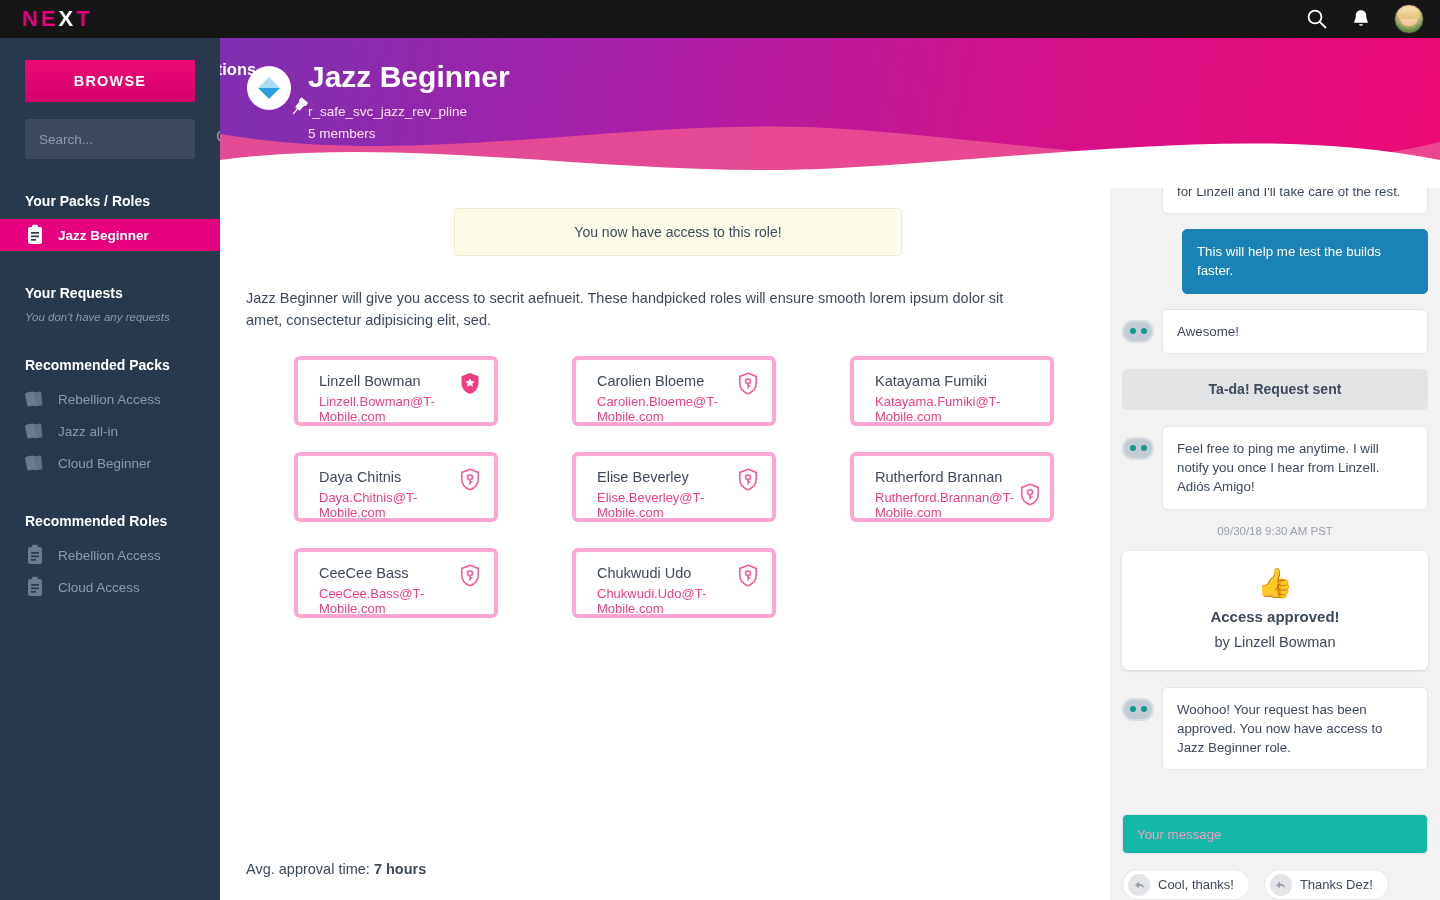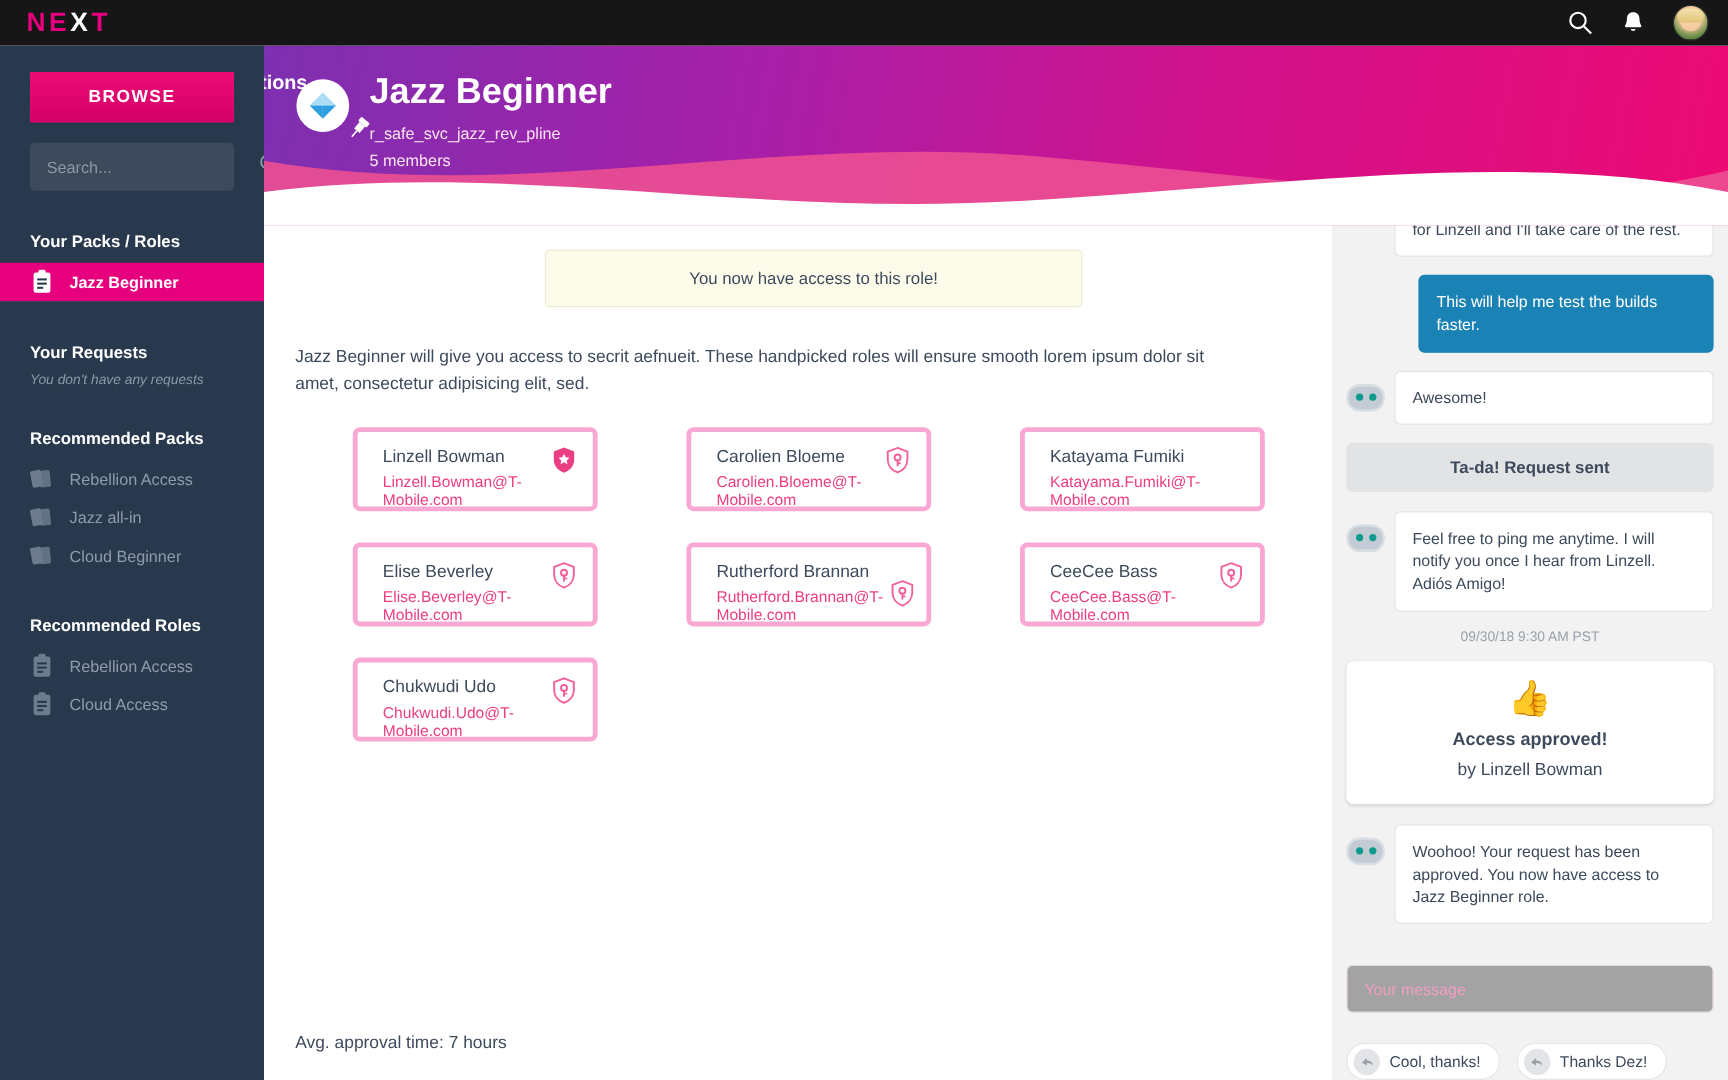--- a/index.html
+++ b/index.html
@@ -123,21 +123,21 @@
     background: #fff; position: relative; padding: 13px 16px 0 21px; cursor: pointer; margin-left: 48px;
   }
   .card-name { color: #3d4a5c; font-size: 14.5px; margin-bottom: 5px; }
   .card-mail { color: #ec3e82; font-size: 13px; }
   .card-ico { position: absolute; top: 12px; right: 14px; width: 20px; height: 23px; }
   .card-ico.low { top: 27px; right: 10px; }
   .avgline {
     position: absolute; left: 26px; bottom: 23px;
     color: #3d4a5c; font-size: 14.5px;
   }
-  .avgline b { font-weight: normal; }
+  .avgline b { font-weight: bold; }
 
   
   .chat {
     position: absolute; top: 0; left: 1110px; width: 330px; height: 900px;
     background: #f2f2f2; z-index: 25; overflow: hidden;
   }
   .chat-scroll { position: absolute; top: 0; left: 0; width: 330px; padding: 0 12px; }
   .msg-row { display: flex; align-items: flex-start; gap: 8px; margin-bottom: 15px; }
   .bot-av {
     width: 32px; height: 23px; border-radius: 11px; background: #c3cbd4;
@@ -161,22 +161,22 @@
   }
   .tstamp { text-align: center; color: #9aa1aa; font-size: 11.5px; margin: 4px 0 14px 0; }
   .approve-card {
     background: #fff; border-radius: 6px; box-shadow: 0 1px 3px rgba(0,0,0,.12);
     padding: 18px 0 20px 0; text-align: center; margin-bottom: 17px;
   }
   .approve-emoji { font-size: 29px; line-height: 1; margin-bottom: 10px; }
   .approve-t { color: #3d4a5c; font-size: 15px; font-weight: bold; margin-bottom: 9px; }
   .approve-b { color: #3d4a5c; font-size: 14.5px; }
   .chat-input {
-    position: absolute; left: 12px; bottom: 56px; width: 306px; height: 40px;
-    background: #a3a3a3; border: 1px solid #e8dbe2; border-radius: 5px;
+    position: absolute; left: 12px; bottom: 46px; width: 306px; height: 40px;
+    background: #14b8a6; border: 1px solid #e8dbe2; border-radius: 5px;
     display: flex; align-items: center; padding: 0 14px;
   }
   .chat-input input {
     flex: 1; border: none; outline: none; background: transparent;
     font-size: 13.3px; color: #3d4a5c; font-family: inherit;
   }
   .chat-input input::placeholder { color: #f29ec2; }
   .quick-row { position: absolute; left: 12px; bottom: 0; display: flex; gap: 14px; }
   .quick {
     height: 31px; background: #fff; border: 1px solid #e6e6e6; border-radius: 16px;
@@ -332,20 +332,29 @@
         <div class="card-mail">Carolien.Bloeme@T-Mobile.com</div>
         <span class="card-ico"><svg width="20" height="23" viewBox="0 0 20 23" fill="none">
       <path d="M10 1.3 L18.2 4.4 V11 C18.2 16.4 14.4 20.2 10 21.7 C5.6 20.2 1.8 16.4 1.8 11 V4.4 Z" stroke="#f2609b" stroke-width="1.6" fill="none"></path>
       <circle cx="10" cy="9.3" r="2.5" stroke="#f2609b" stroke-width="1.6"></circle>
       <path d="M10 11.6 v4.4 M10 14 h2" stroke="#f2609b" stroke-width="1.6" stroke-linecap="round"></path>
     </svg></span>
       </div>
       <div class="card">
         <div class="card-name">Katayama Fumiki</div>
         <div class="card-mail">Katayama.Fumiki@T-Mobile.com</div>
+      </div>
+      <div class="card">
+        <div class="card-name">Daya Chitnis</div>
+        <div class="card-mail">Daya.Chitnis@T-Mobile.com</div>
+        <span class="card-ico"><svg width="20" height="23" viewBox="0 0 20 23" fill="none">
+      <path d="M10 1.3 L18.2 4.4 V11 C18.2 16.4 14.4 20.2 10 21.7 C5.6 20.2 1.8 16.4 1.8 11 V4.4 Z" stroke="#f2609b" stroke-width="1.6" fill="none"></path>
+      <circle cx="10" cy="9.3" r="2.5" stroke="#f2609b" stroke-width="1.6"></circle>
+      <path d="M10 11.6 v4.4 M10 14 h2" stroke="#f2609b" stroke-width="1.6" stroke-linecap="round"></path>
+    </svg></span>
       </div>
       <div class="card">
         <div class="card-name">Elise Beverley</div>
         <div class="card-mail">Elise.Beverley@T-Mobile.com</div>
         <span class="card-ico"><svg width="20" height="23" viewBox="0 0 20 23" fill="none">
       <path d="M10 1.3 L18.2 4.4 V11 C18.2 16.4 14.4 20.2 10 21.7 C5.6 20.2 1.8 16.4 1.8 11 V4.4 Z" stroke="#f2609b" stroke-width="1.6" fill="none"></path>
       <circle cx="10" cy="9.3" r="2.5" stroke="#f2609b" stroke-width="1.6"></circle>
       <path d="M10 11.6 v4.4 M10 14 h2" stroke="#f2609b" stroke-width="1.6" stroke-linecap="round"></path>
     </svg></span>
       </div>

